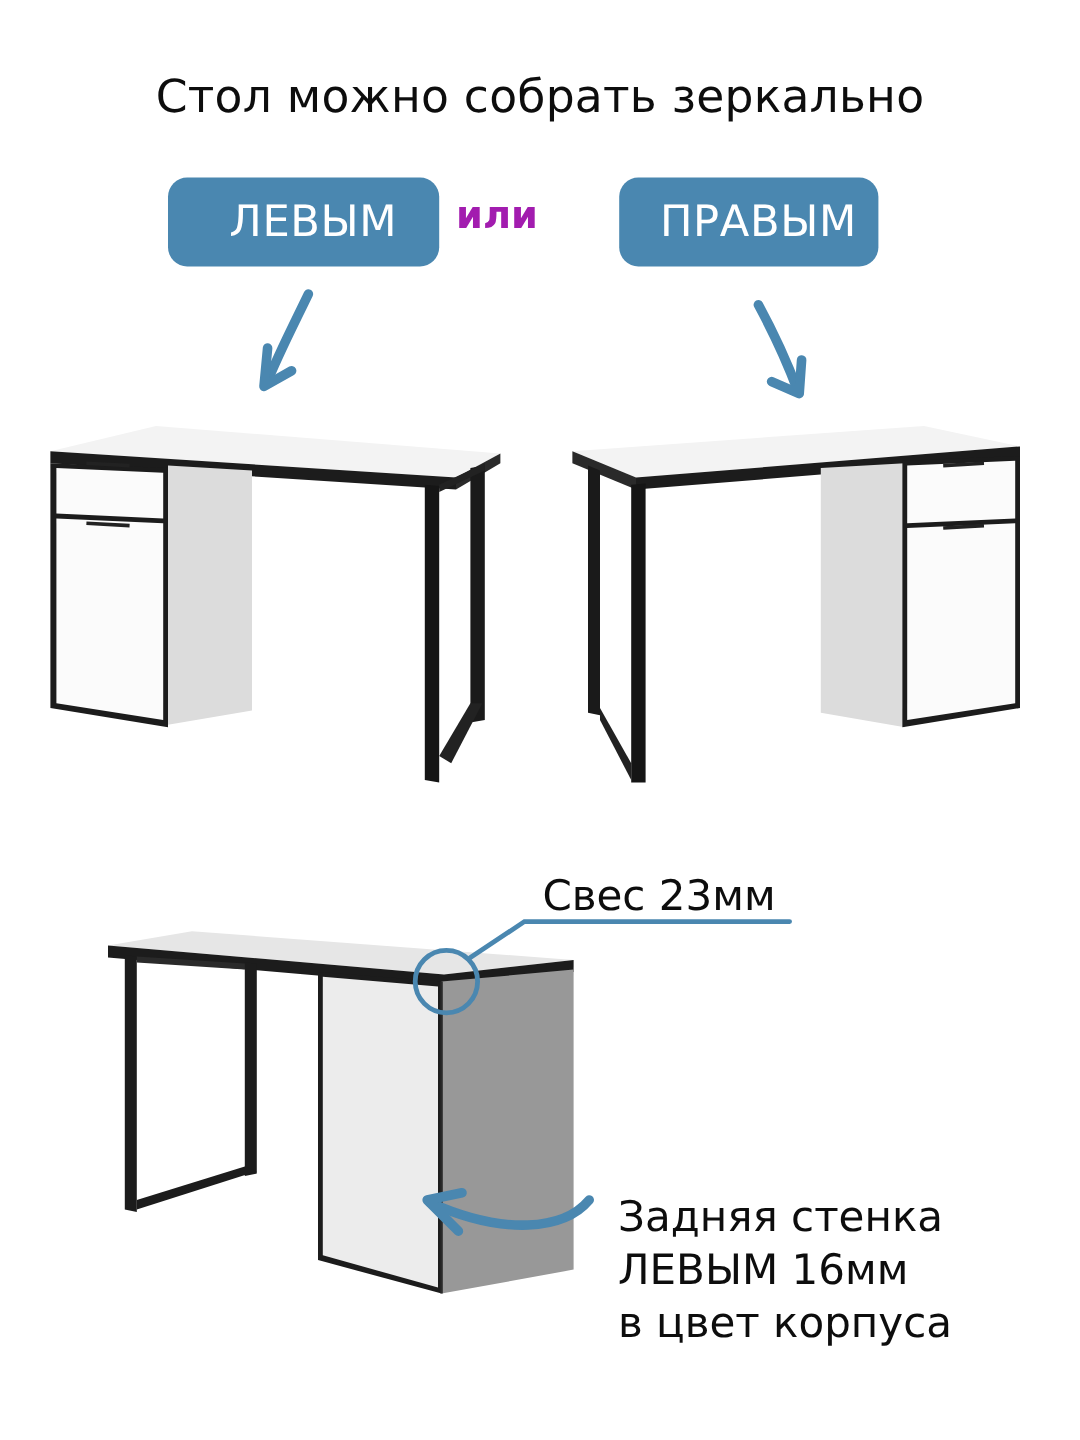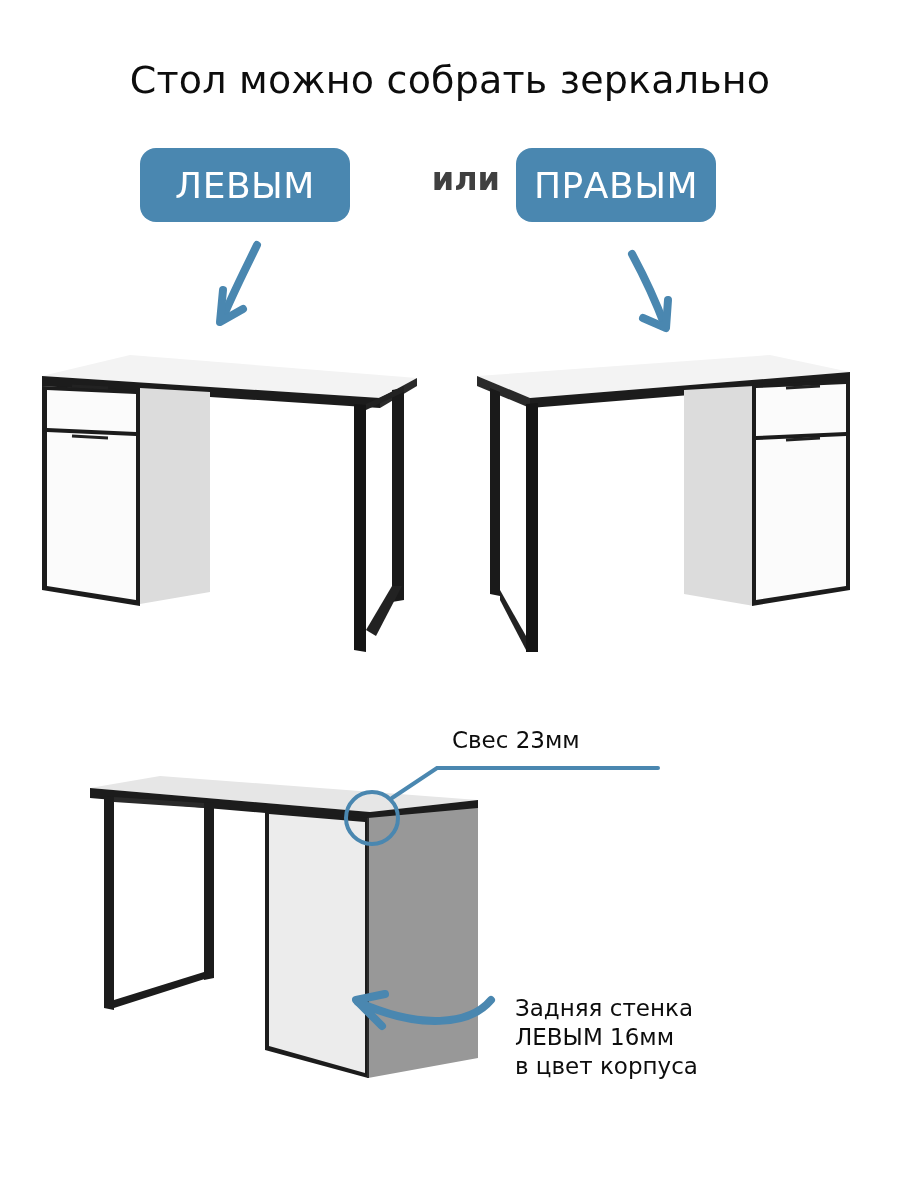--- a/index.html
+++ b/index.html
@@ -2,26 +2,26 @@
 <html><head>
   <meta charset="utf-8">
   <style>
     html, body { margin: 0; padding: 0; background: #ffffff; }
     body { width: 900px; height: 1200px; position: relative; overflow: hidden;
            font-family: "DejaVu Sans", "Liberation Sans", sans-serif; color: #111; }
     .title { position: absolute; left: 0; width: 900px; top: 58px; text-align: center;
              font-size: 38px; font-weight: 500; letter-spacing: 0.2px; color: #0d0d0d; }
     .pill { position: absolute; top: 148px; height: 74px; border-radius: 16px;
             background: var(--accent); color: #fff; font-size: 36px; font-weight: 500;
-            display: flex; align-items: center; justify-content: center; letter-spacing: 0.5px; }
+            display: flex; align-items: center; justify-content: center; letter-spacing: 0.5px; padding-left: 16px; }
     .pill-left { left: 140px; width: 210px; }
     .pill-right { left: 516px; width: 200px; }
-    .or { position: absolute; top: 160px; left: 380px; width: 120px; text-align: right;
-          font-size: 32px; font-weight: bold; color: #404040; }
-    .label { position: absolute; font-size: 23px; font-weight: 500; color: #0d0d0d; line-height: 1.25; }
+    .or { position: absolute; top: 160px; left: 380px; width: 120px; text-align: left;
+          font-size: 32px; font-weight: bold; color: #a21caf; }
+    .label { position: absolute; font-size: 35px; font-weight: 500; color: #0d0d0d; line-height: 1.25; }
     .overhang { left: 452px; top: 726px; }
     .backwall { left: 515px; top: 946px; margin-top: 48px; }
     svg.layer { position: absolute; left: 0; top: 0; }
   </style>
 </head>
 <body>
 
 <div class="title">Стол можно собрать зеркально</div>
 
 <div class="pill pill-left" style="--accent:#4a87b0">

